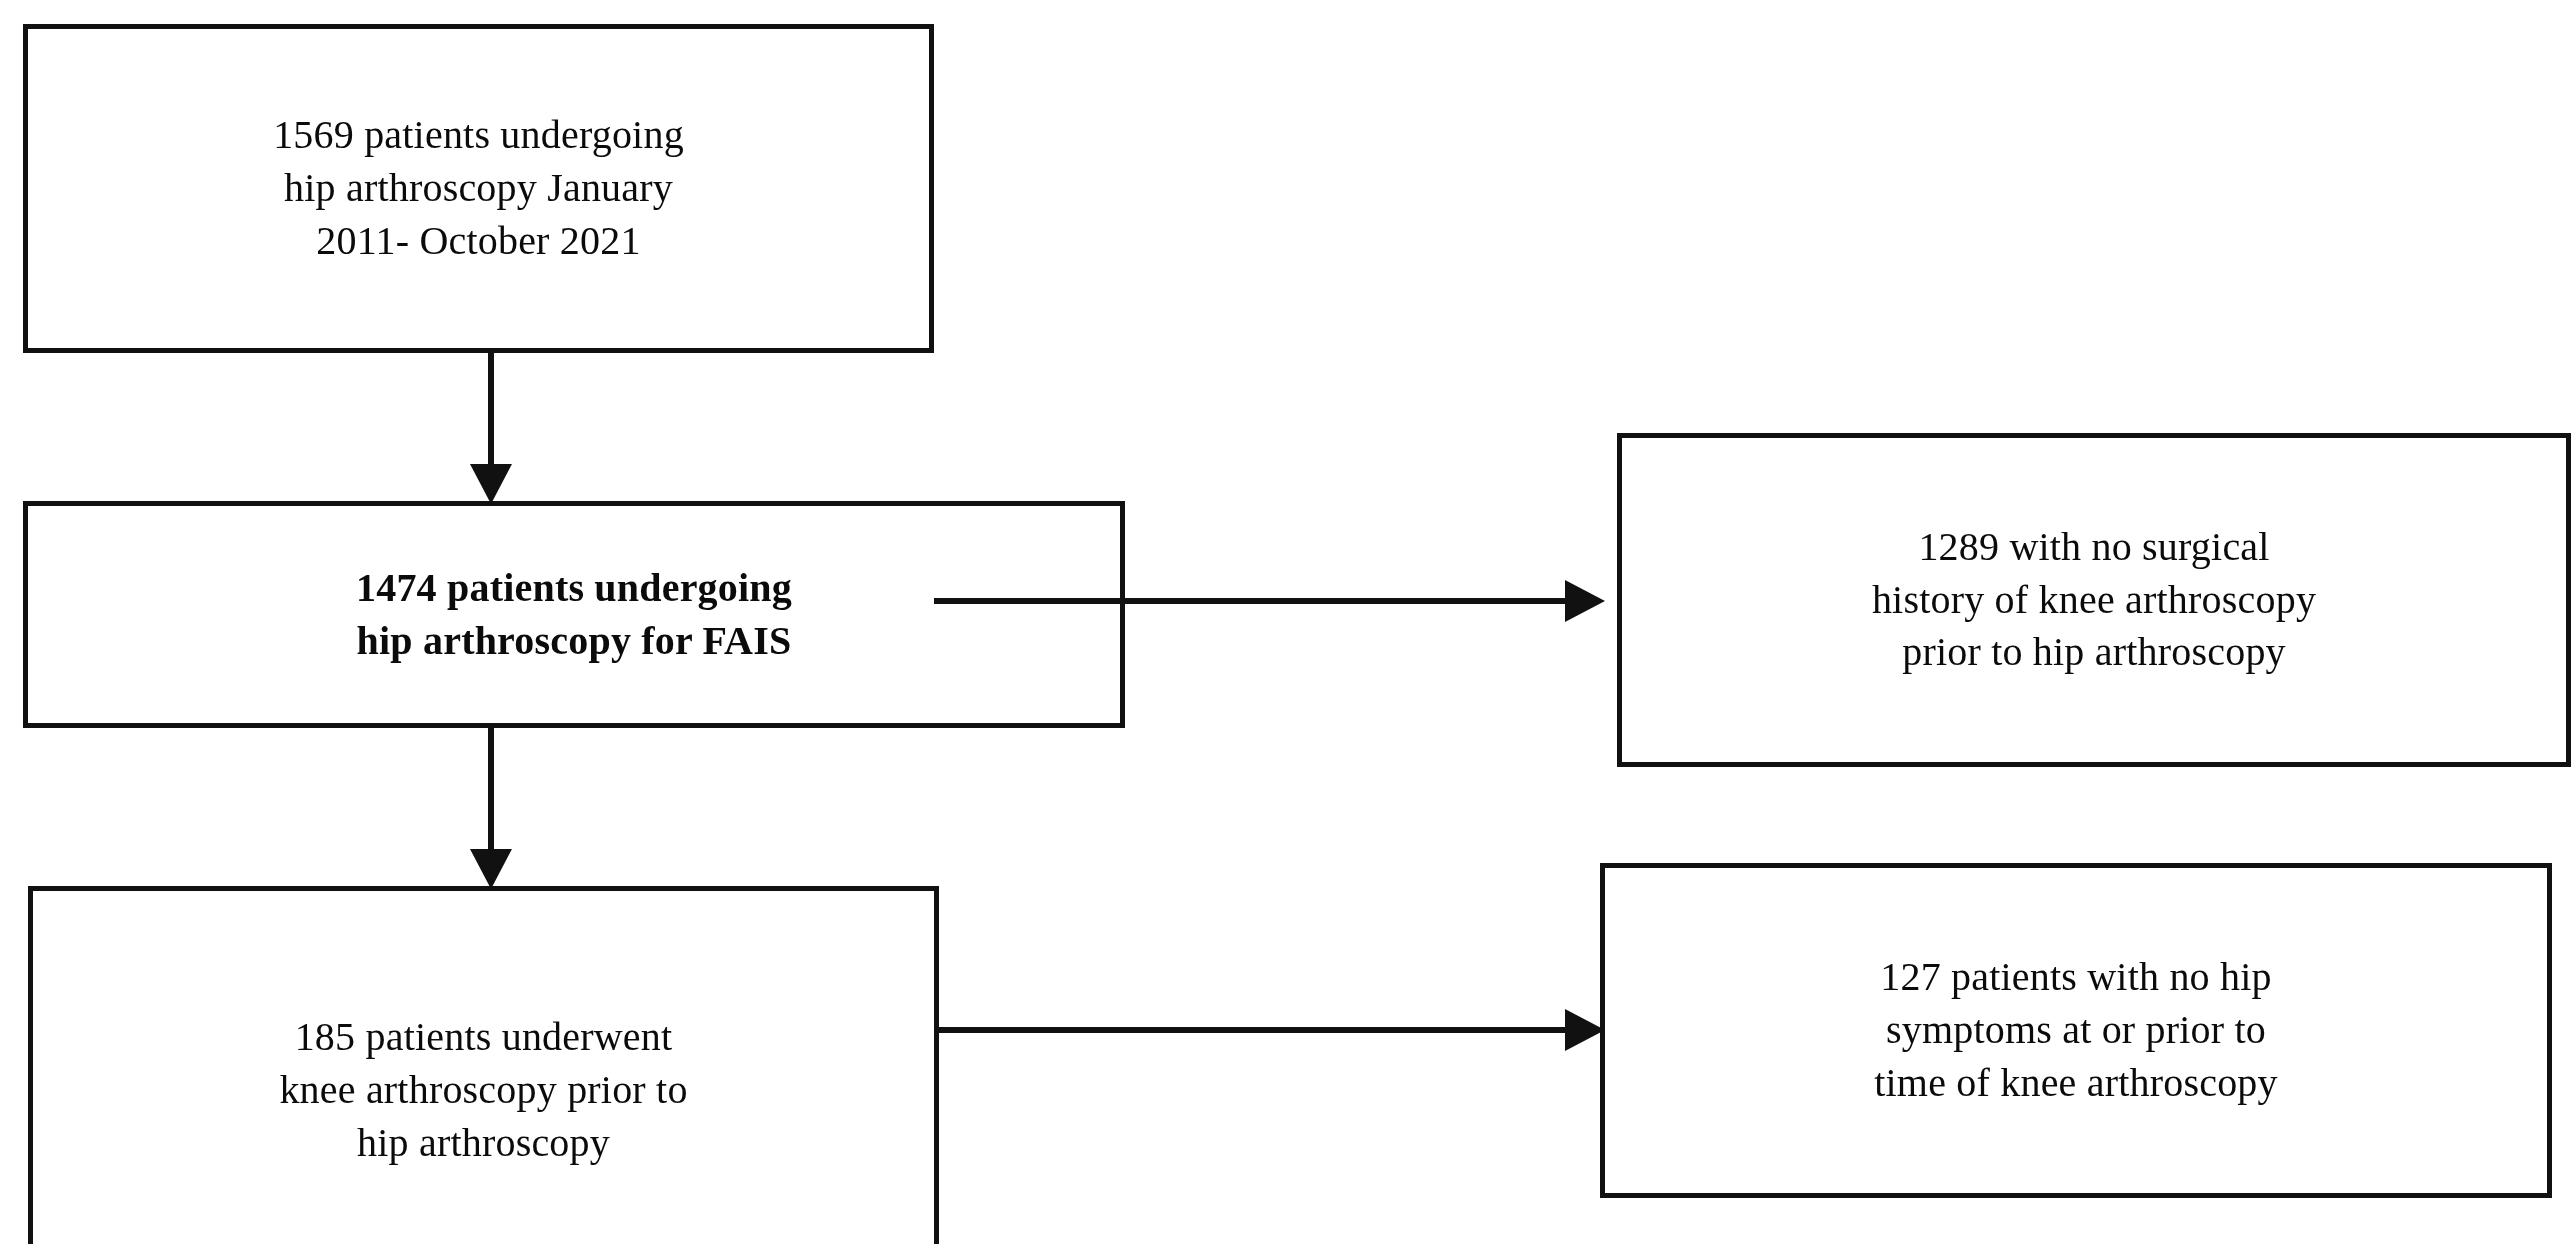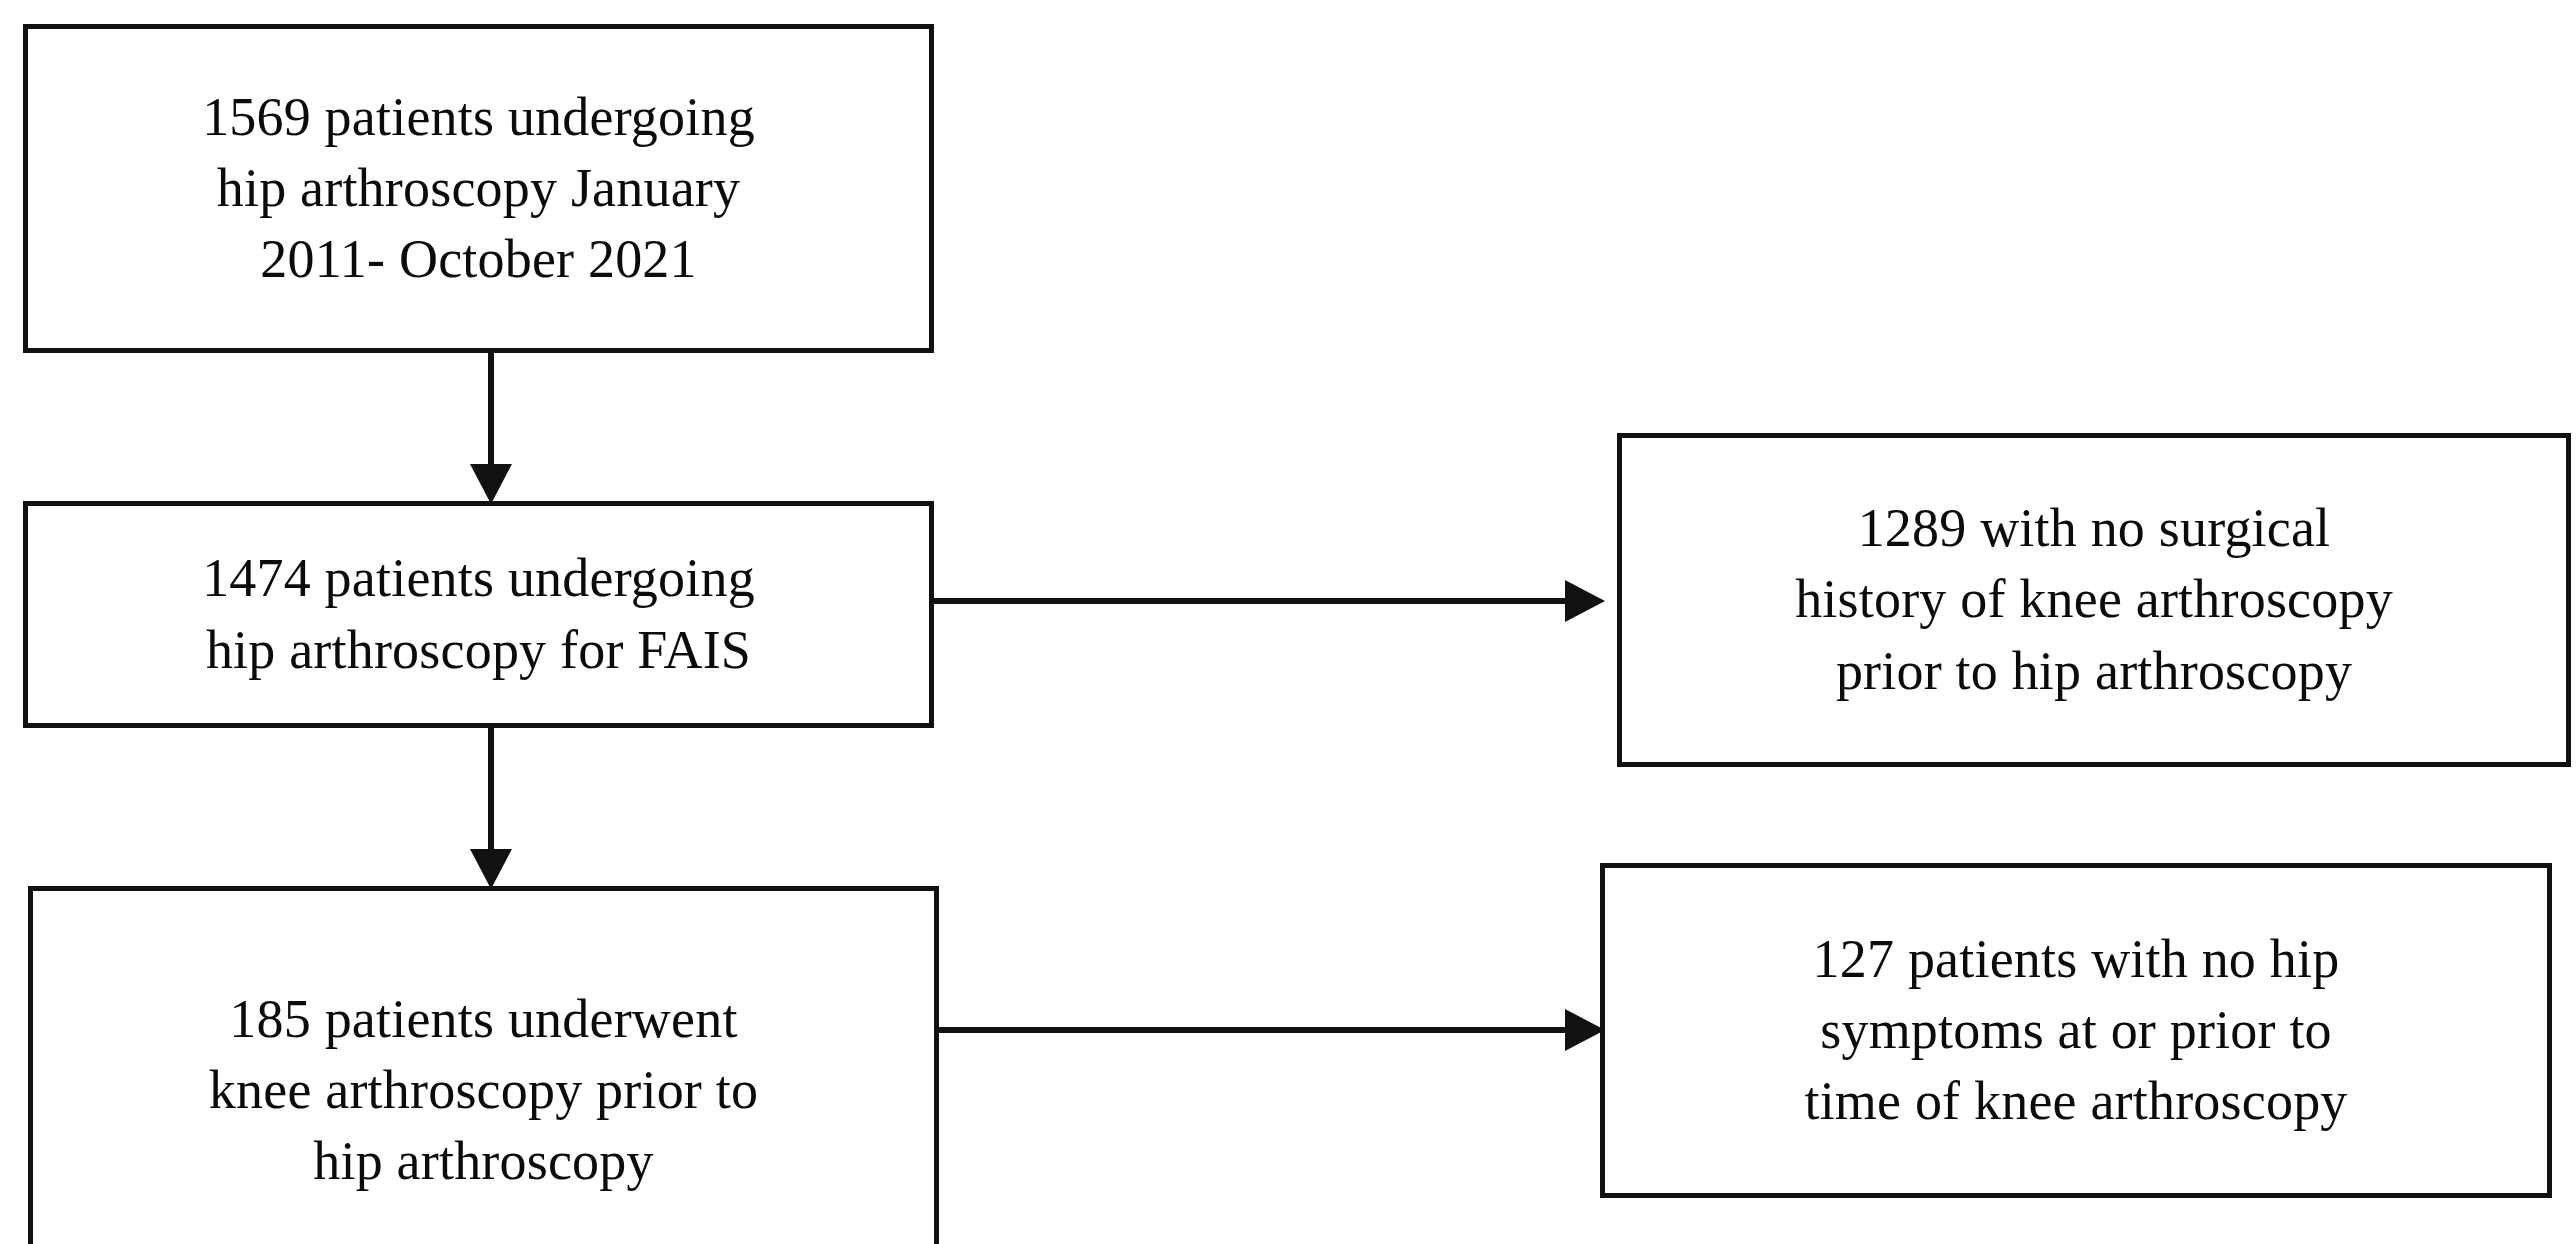--- a/index.html
+++ b/index.html
@@ -24,31 +24,31 @@
     background: #ffffff;
     display: flex;
     align-items: center;
     justify-content: center;
     text-align: center;
   }
   .node .node-text {
     display: block;
     width: 100%;
     color: #0b0b0b;
-    font-size: 54px;
+    font-size: 40px;
     line-height: 1.32;
     letter-spacing: 0.2px;
     padding: 0 21px;
     box-sizing: border-box;
     white-space: pre-line;
   }
 
   
   #node-screened   { left: 23px;   top: 24px;   width: 911px;  height: 329px; }
-  #node-fais       { left: 23px;   top: 501px;  width: 911px;  height: 227px; }
+  #node-fais       { left: 23px;   top: 501px;  width: 1102px;  height: 227px; font-weight: bold; }
   #node-kneescope  { left: 28px;   top: 886px;  width: 911px;  height: 409px; }
   #node-noknee     { left: 1600px; top: 433px;  width: 954px;  height: 334px; margin-left: 17px; }
   #node-nosymptoms { left: 1600px; top: 863px;  width: 952px;  height: 335px; }
 
   
   .conn { position: absolute; }
 
   .conn-v .shaft {
     position: absolute;
     left: 0;

